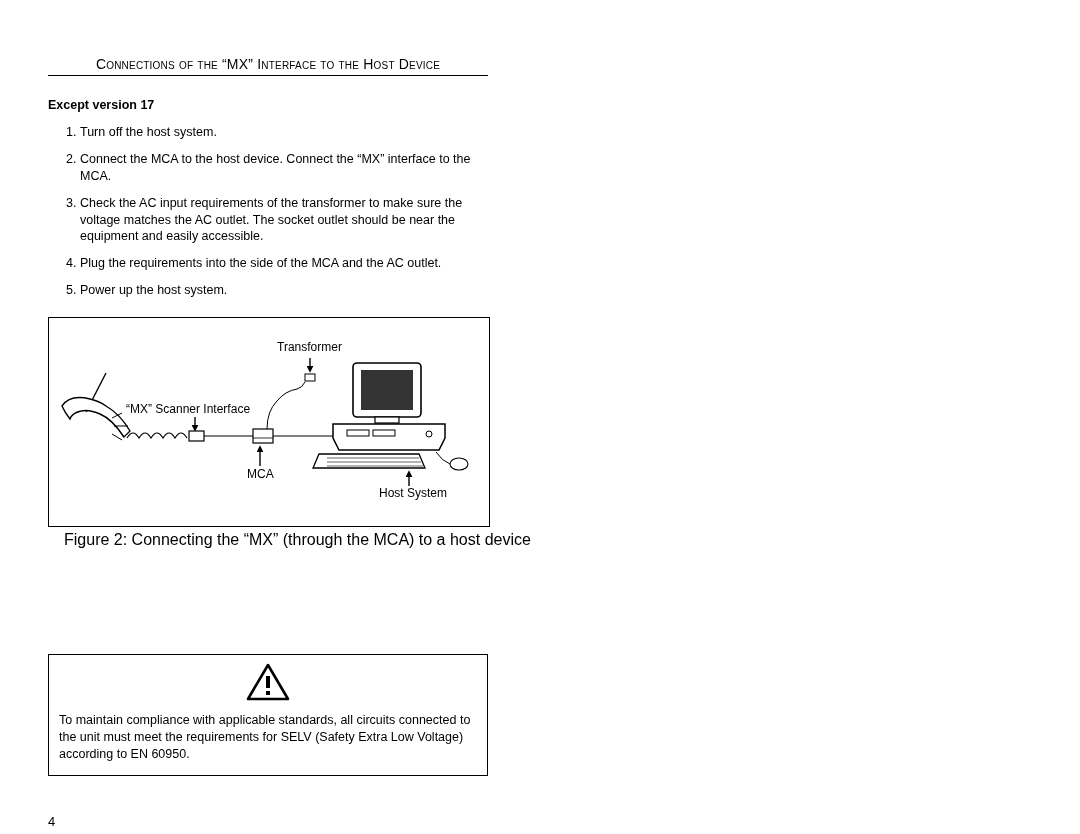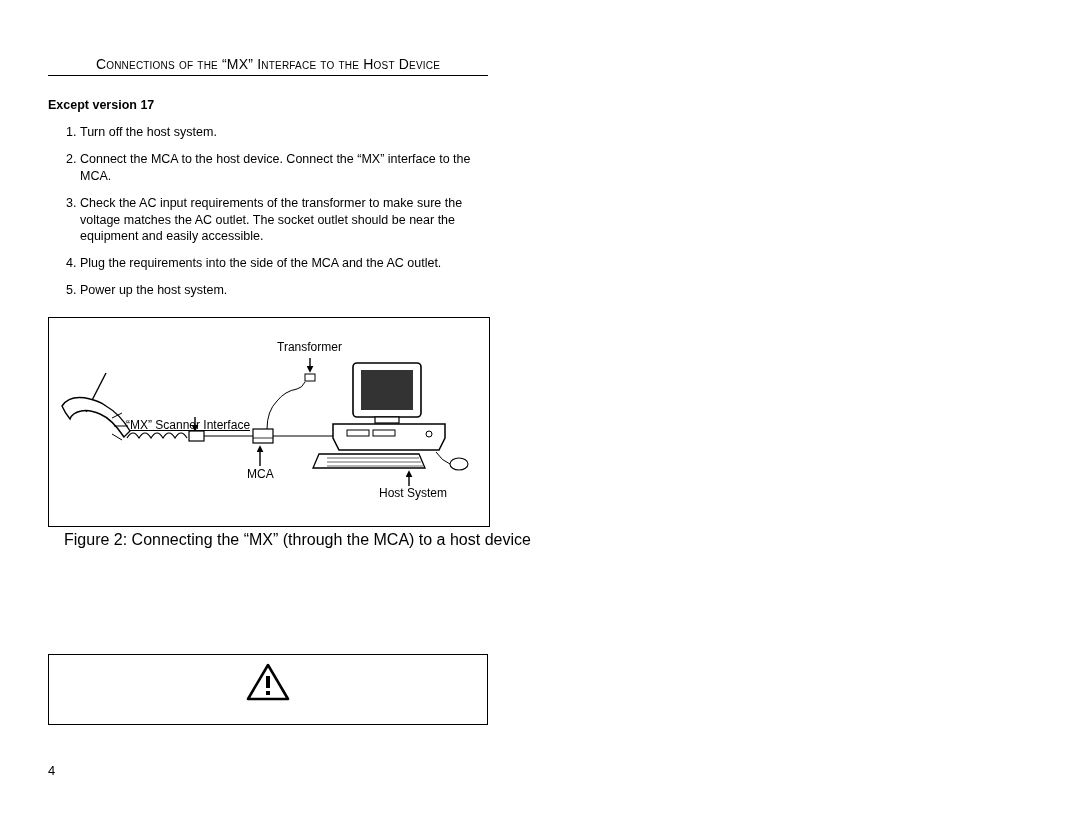--- a/index.html
+++ b/index.html
@@ -75,21 +75,21 @@
   <li>Turn off the host system.</li>
   <li>Connect the MCA to the host device. Connect the “MX” interface to the MCA.</li>
   <li>Check the AC input requirements of the transformer to make sure the voltage matches the AC outlet.  The socket outlet should be near the equipment and easily accessible.</li>
   <li>Plug the requirements into the side of the MCA and the AC outlet.</li>
   <li>Power up the host system.</li>
 </ol>
 
 <div class="figure-box">
 
   <div class="label" style="left:228px; top:22px;">Transformer</div>
-  <div class="label" style="left:77px; top:100px;text-decoration:underline;">“MX” Scanner Interface</div>
+  <div class="label" style="left:77px; top:84px;">“MX” Scanner Interface</div>
   <div class="label" style="left:198px; top:149px;">MCA</div>
   <div class="label" style="left:330px; top:168px;">Host System</div>
 
   <svg width="440" height="208" style="position:absolute;left:0;top:0;">
 
     <defs>
       <marker id="ah" viewBox="0 0 10 10" refX="6" refY="5" markerWidth="5" markerHeight="5" orient="auto">
         <path d="M0,0 L10,5 L0,10 z" fill="#000"></path>
       </marker>
     </defs>
@@ -149,15 +149,16 @@
 <div class="caption">Figure 2:  Connecting the “MX” (through the MCA)  to a  host device</div>
 
 <div class="warning-box">
   <div class="warning-icon">
     <svg width="44" height="40">
       <path d="M22,2 L42,36 L2,36 Z" fill="none" stroke="#000" stroke-width="2.6" stroke-linejoin="round"></path>
       <rect x="20" y="13" width="4" height="12" fill="#000"></rect>
       <rect x="20" y="28" width="4" height="4" fill="#000"></rect>
     </svg>
   </div>
+  <div>To maintain compliance with applicable standards, all circuits connected to the unit must meet the requirements for SELV (Safety Extra Low Voltage) according to EN 60950.</div>
 </div>
 
 <div class="page-num">4</div>
 
 </body></html>

